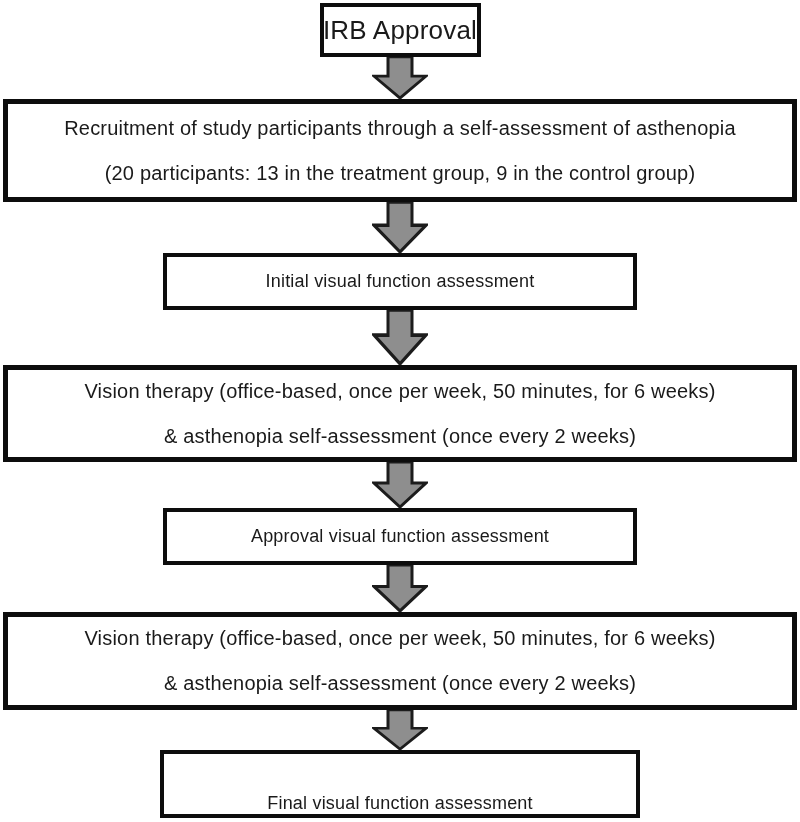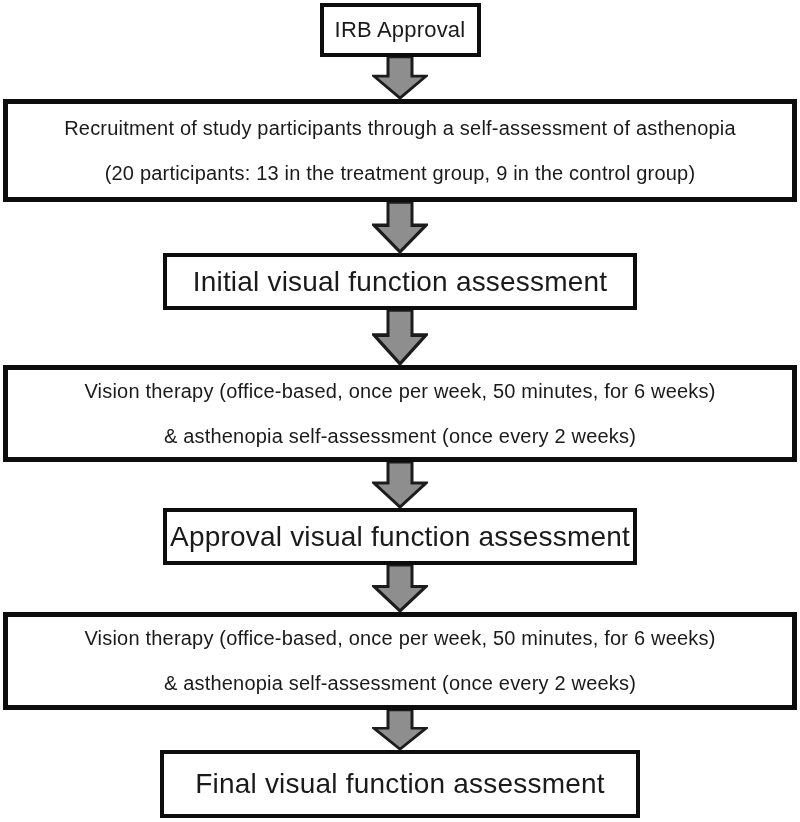--- a/index.html
+++ b/index.html
@@ -15,30 +15,30 @@
     padding-top: 3px;
   }
   .node {
     flex: 0 0 auto;
     background: var(--box-fill, #ffffff);
     border: 4px solid var(--box-border, #0d0d0d);
     display: flex; flex-direction: column;
     justify-content: center; align-items: center;
     text-align: center;
   }
-  .node .line { font-size: 28px; letter-spacing: 0.2px; white-space: nowrap; }
+  .node .line { font-size: 18px; letter-spacing: 0.2px; white-space: nowrap; }
   .node-irb    { width: 161px; height: 54px; }
-  .node-irb .line { font-size: 22px; }
+  .node-irb .line { font-size: 26px; }
   .node-wide   { width: 794px; border-width: 5px; }
   .node-wide .line { font-size: 20px; line-height: 45px; }
   .h103 { height: 103px; text-align: center; }
   .h97  { height: 97px; }
   .h98  { height: 98px; }
   .node-medium { width: 474px; height: 57px; }
-  .node-final  { width: 480px; height: 68px; }
+  .node-final  { width: 480px; height: 68px; justify-content: flex-end; }
   .arrow { flex: 0 0 auto; display: block; }
   .arrow svg { display: block; width: 56px; height: 100%; }
   .arrow polygon {
     fill: var(--arrow-fill, #8e8e8e);
     stroke: var(--arrow-stroke, #1c1c1c);
     stroke-width: 3;
     stroke-linejoin: miter;
   }
   .a1 { height: 42px; }
   .a2 { height: 51px; }

